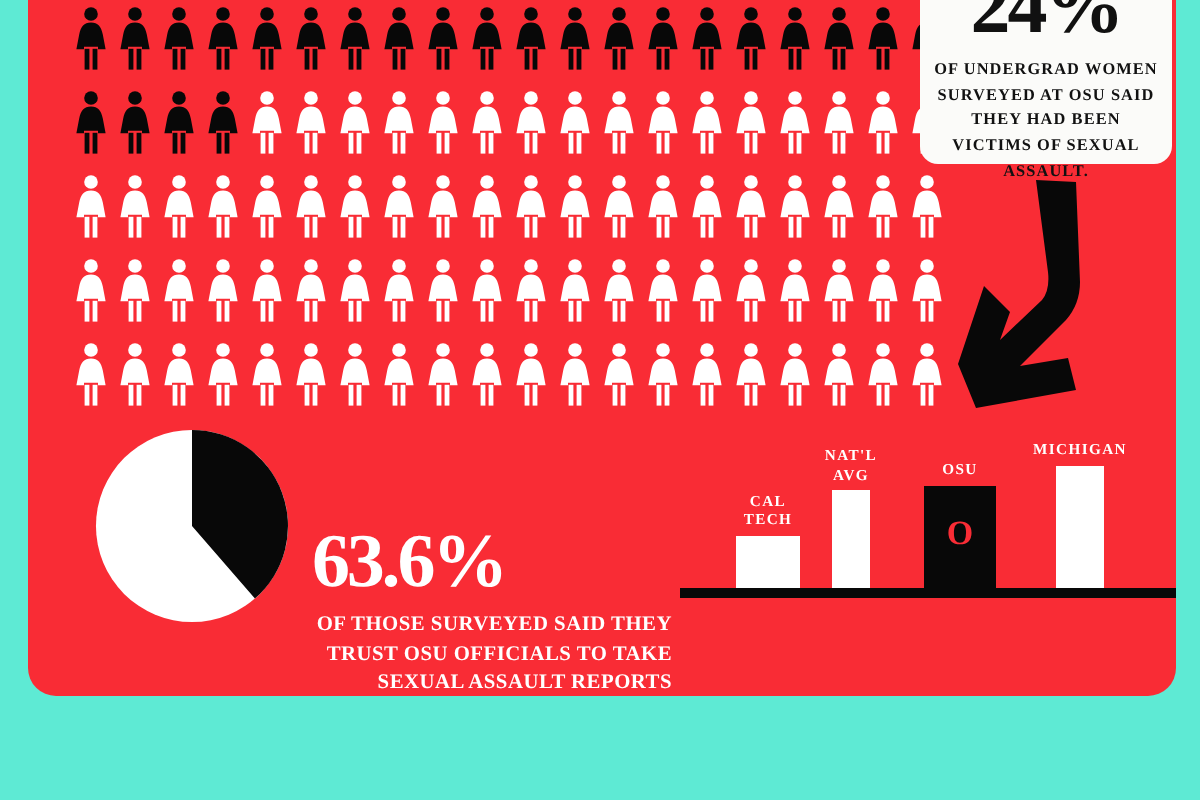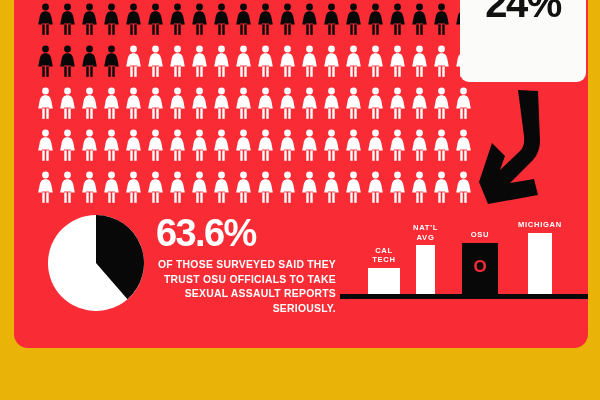--- a/index.html
+++ b/index.html
@@ -9,21 +9,22 @@
     width: 600px;
     height: 400px;
     overflow: hidden;
     font-family: "Liberation Sans", sans-serif;
   }
 
   #stage {
     position: relative;
     width: 600px;
     height: 400px;
-    background: #eab308;
+    background: #5eead4;
+    font-family: Liberation Serif, serif;
   }
 
   
   #red-panel {
     position: absolute;
     left: 14px;
     top: -18px;
     width: 574px;
     height: 366px;
     background: #f92c35;
@@ -111,20 +112,21 @@
     left: 142px;
     top: 234px;
     width: 180px;
   }
   #pie-pct {
     color: #ffffff;
     font-size: 38px;
     font-weight: bold;
     line-height: 0.92;
     letter-spacing: -1.6px;
+    margin-top: 48px;
   }
   #pie-body {
     color: #ffffff;
     font-size: 10.4px;
     font-weight: bold;
     line-height: 1.42;
     letter-spacing: 0.25px;
     margin-top: 7px;
     text-transform: uppercase;
     text-align: right;
@@ -997,20 +999,21 @@
             <circle cx="7.5" cy="4" r="3.4" fill="#ffffff"></circle>
             <path d="M7.5 8.2 C4.0 8.2 2.4 10.2 1.6 14.2 L0.2 21.6 L4.0 21.6 L4.0 20.4 L11.0 20.4 L11.0 21.6 L14.8 21.6 L13.4 14.2 C12.6 10.2 11.0 8.2 7.5 8.2 Z" fill="#ffffff"></path>
             <rect x="4.3" y="21.4" width="2.4" height="10.4" fill="#ffffff"></rect>
             <rect x="8.3" y="21.4" width="2.4" height="10.4" fill="#ffffff"></rect>
           </svg>
         </span>
       </div>
 
     <div id="callout-card">
       <div id="callout-pct">24%</div>
+      <div id="callout-body">OF UNDERGRAD WOMEN SURVEYED AT OSU SAID THEY HAD BEEN VICTIMS OF SEXUAL ASSAULT.</div>
     </div>
 
     <div id="arrow-wrap">
       <svg width="110" height="118" viewBox="0 0 110 118" xmlns="http://www.w3.org/2000/svg" aria-hidden="true">
         <path d="M46 4 L66 5 L68 55 Q68 66 61 74 L38 97 L62 93 L66 109 L16 118 L7 96 L20 57 L33 70 L28 84 L49 64 Q53 59 52 50 Z" fill="#080808"></path>
       </svg>
     </div>
 
     <div id="pie-wrap">
       <svg width="98" height="98" viewBox="0 0 100 100" xmlns="http://www.w3.org/2000/svg" aria-hidden="true">

